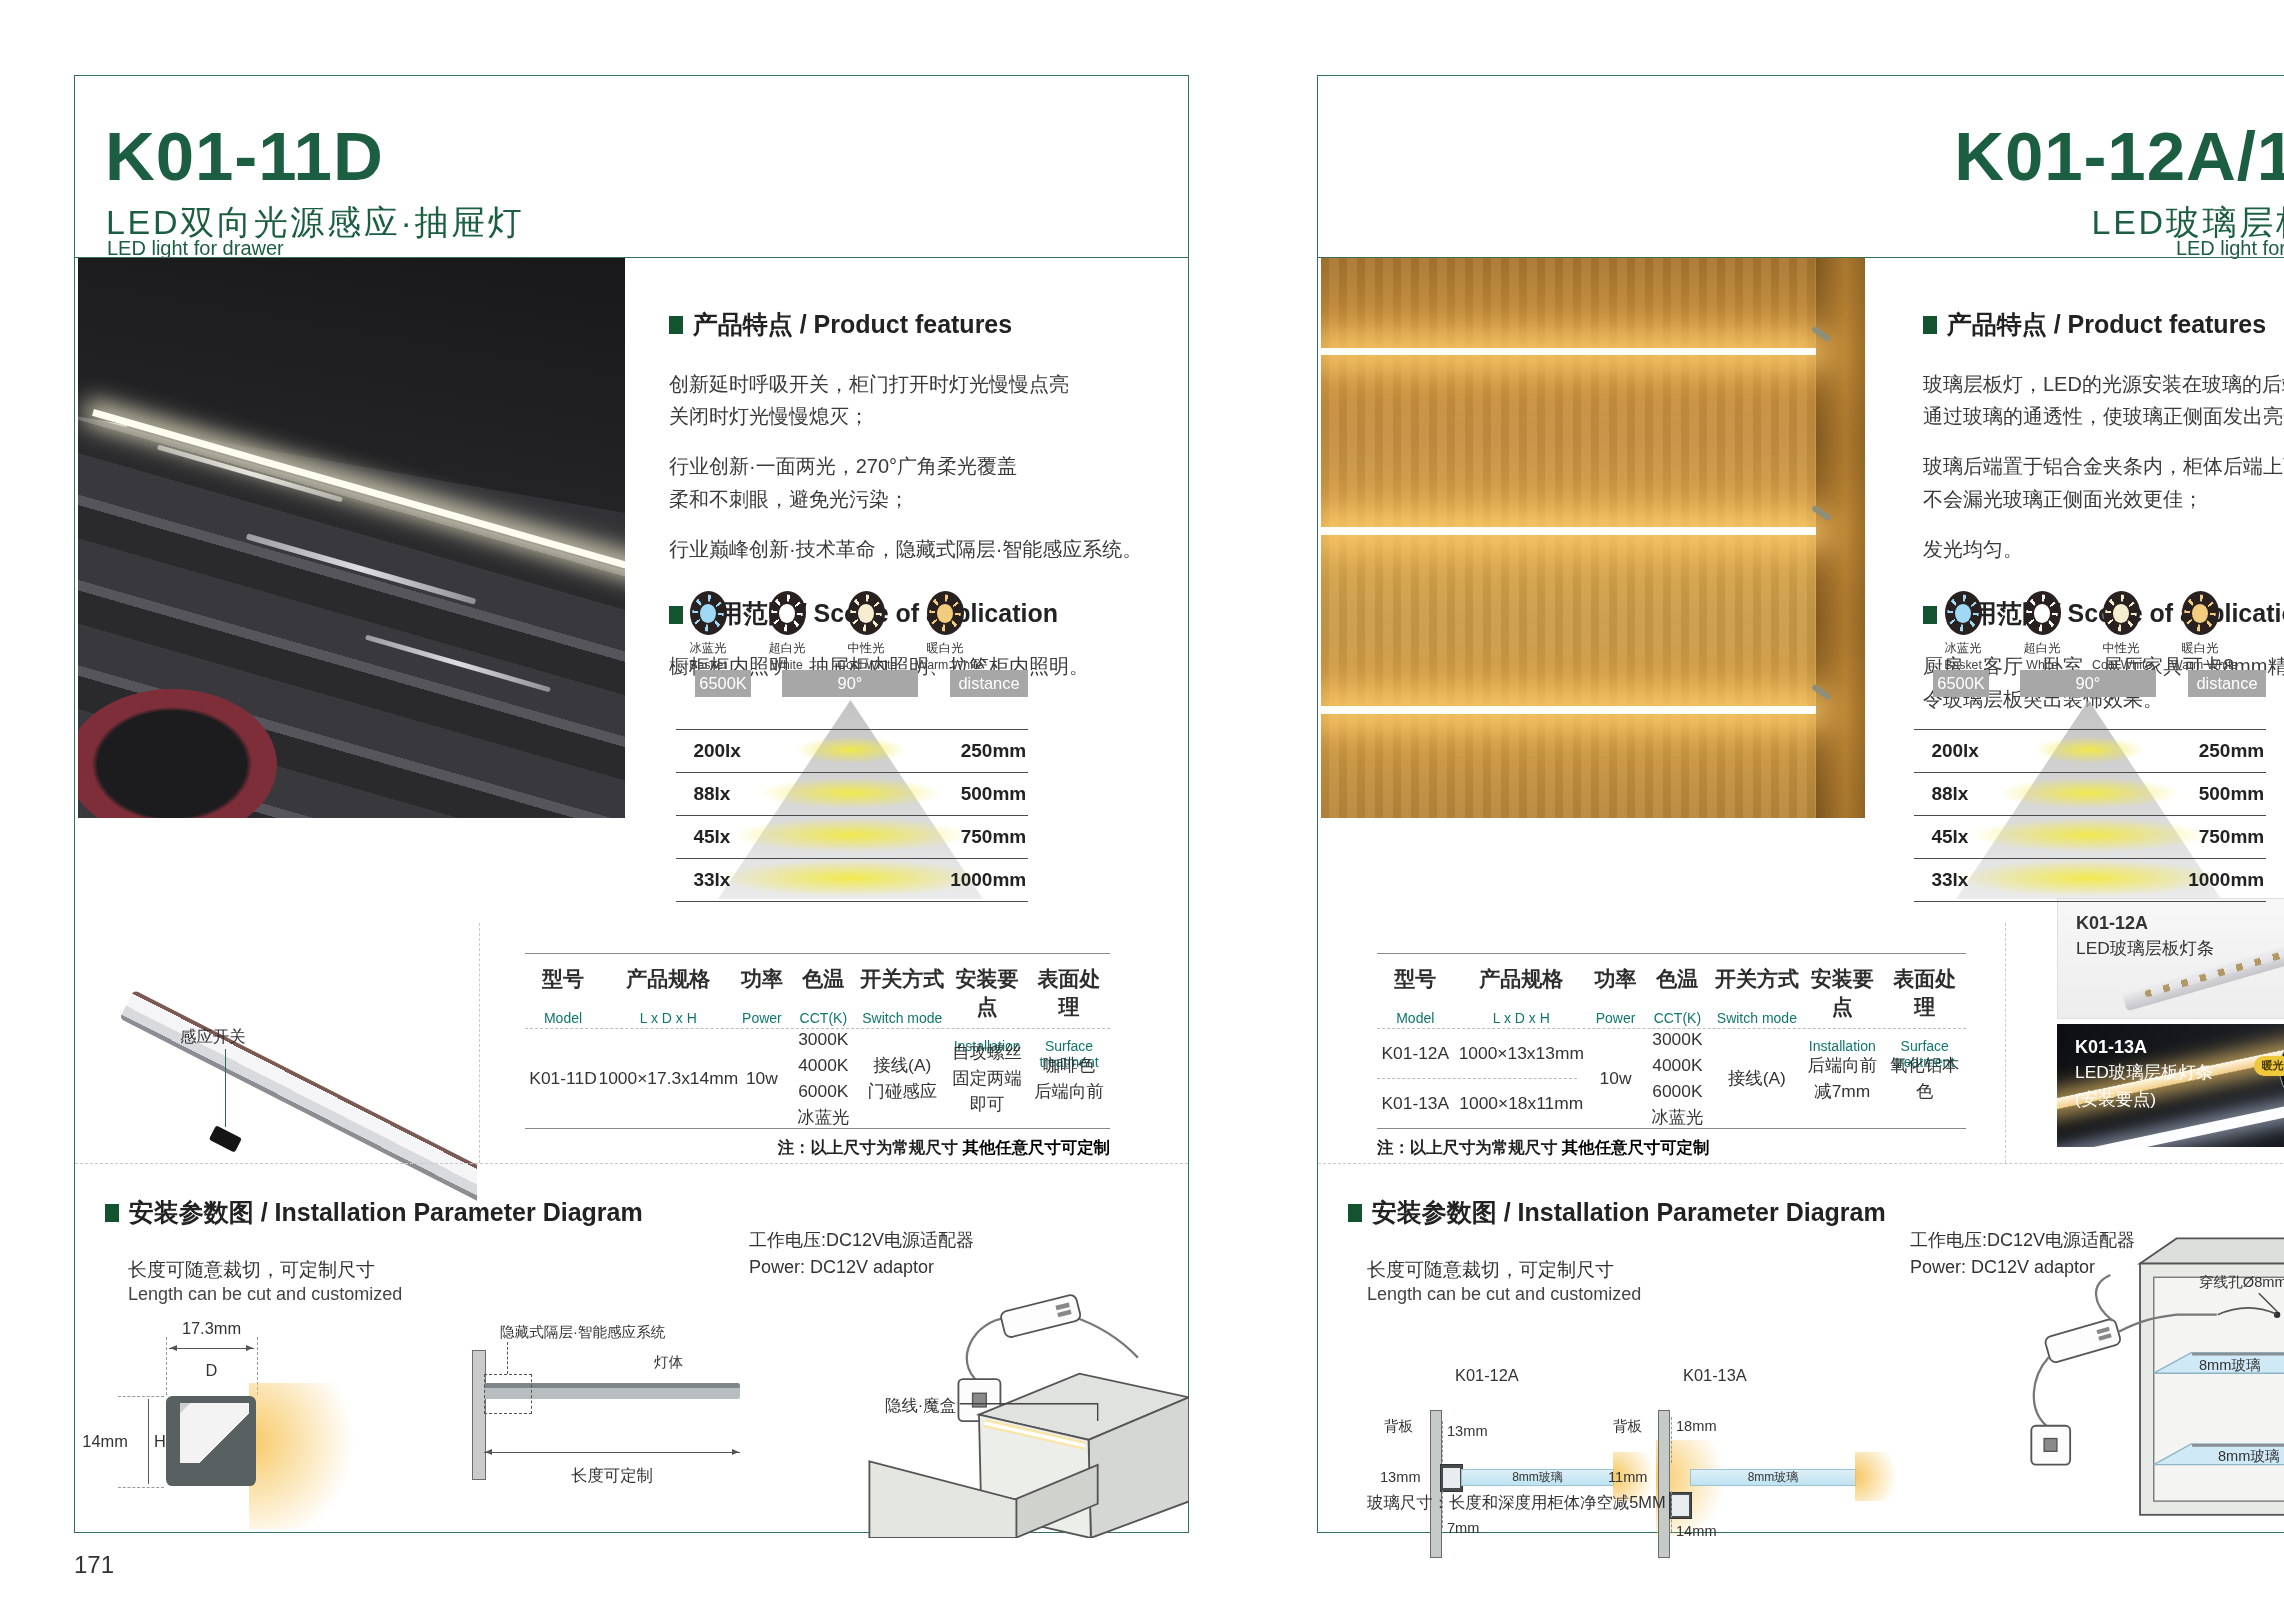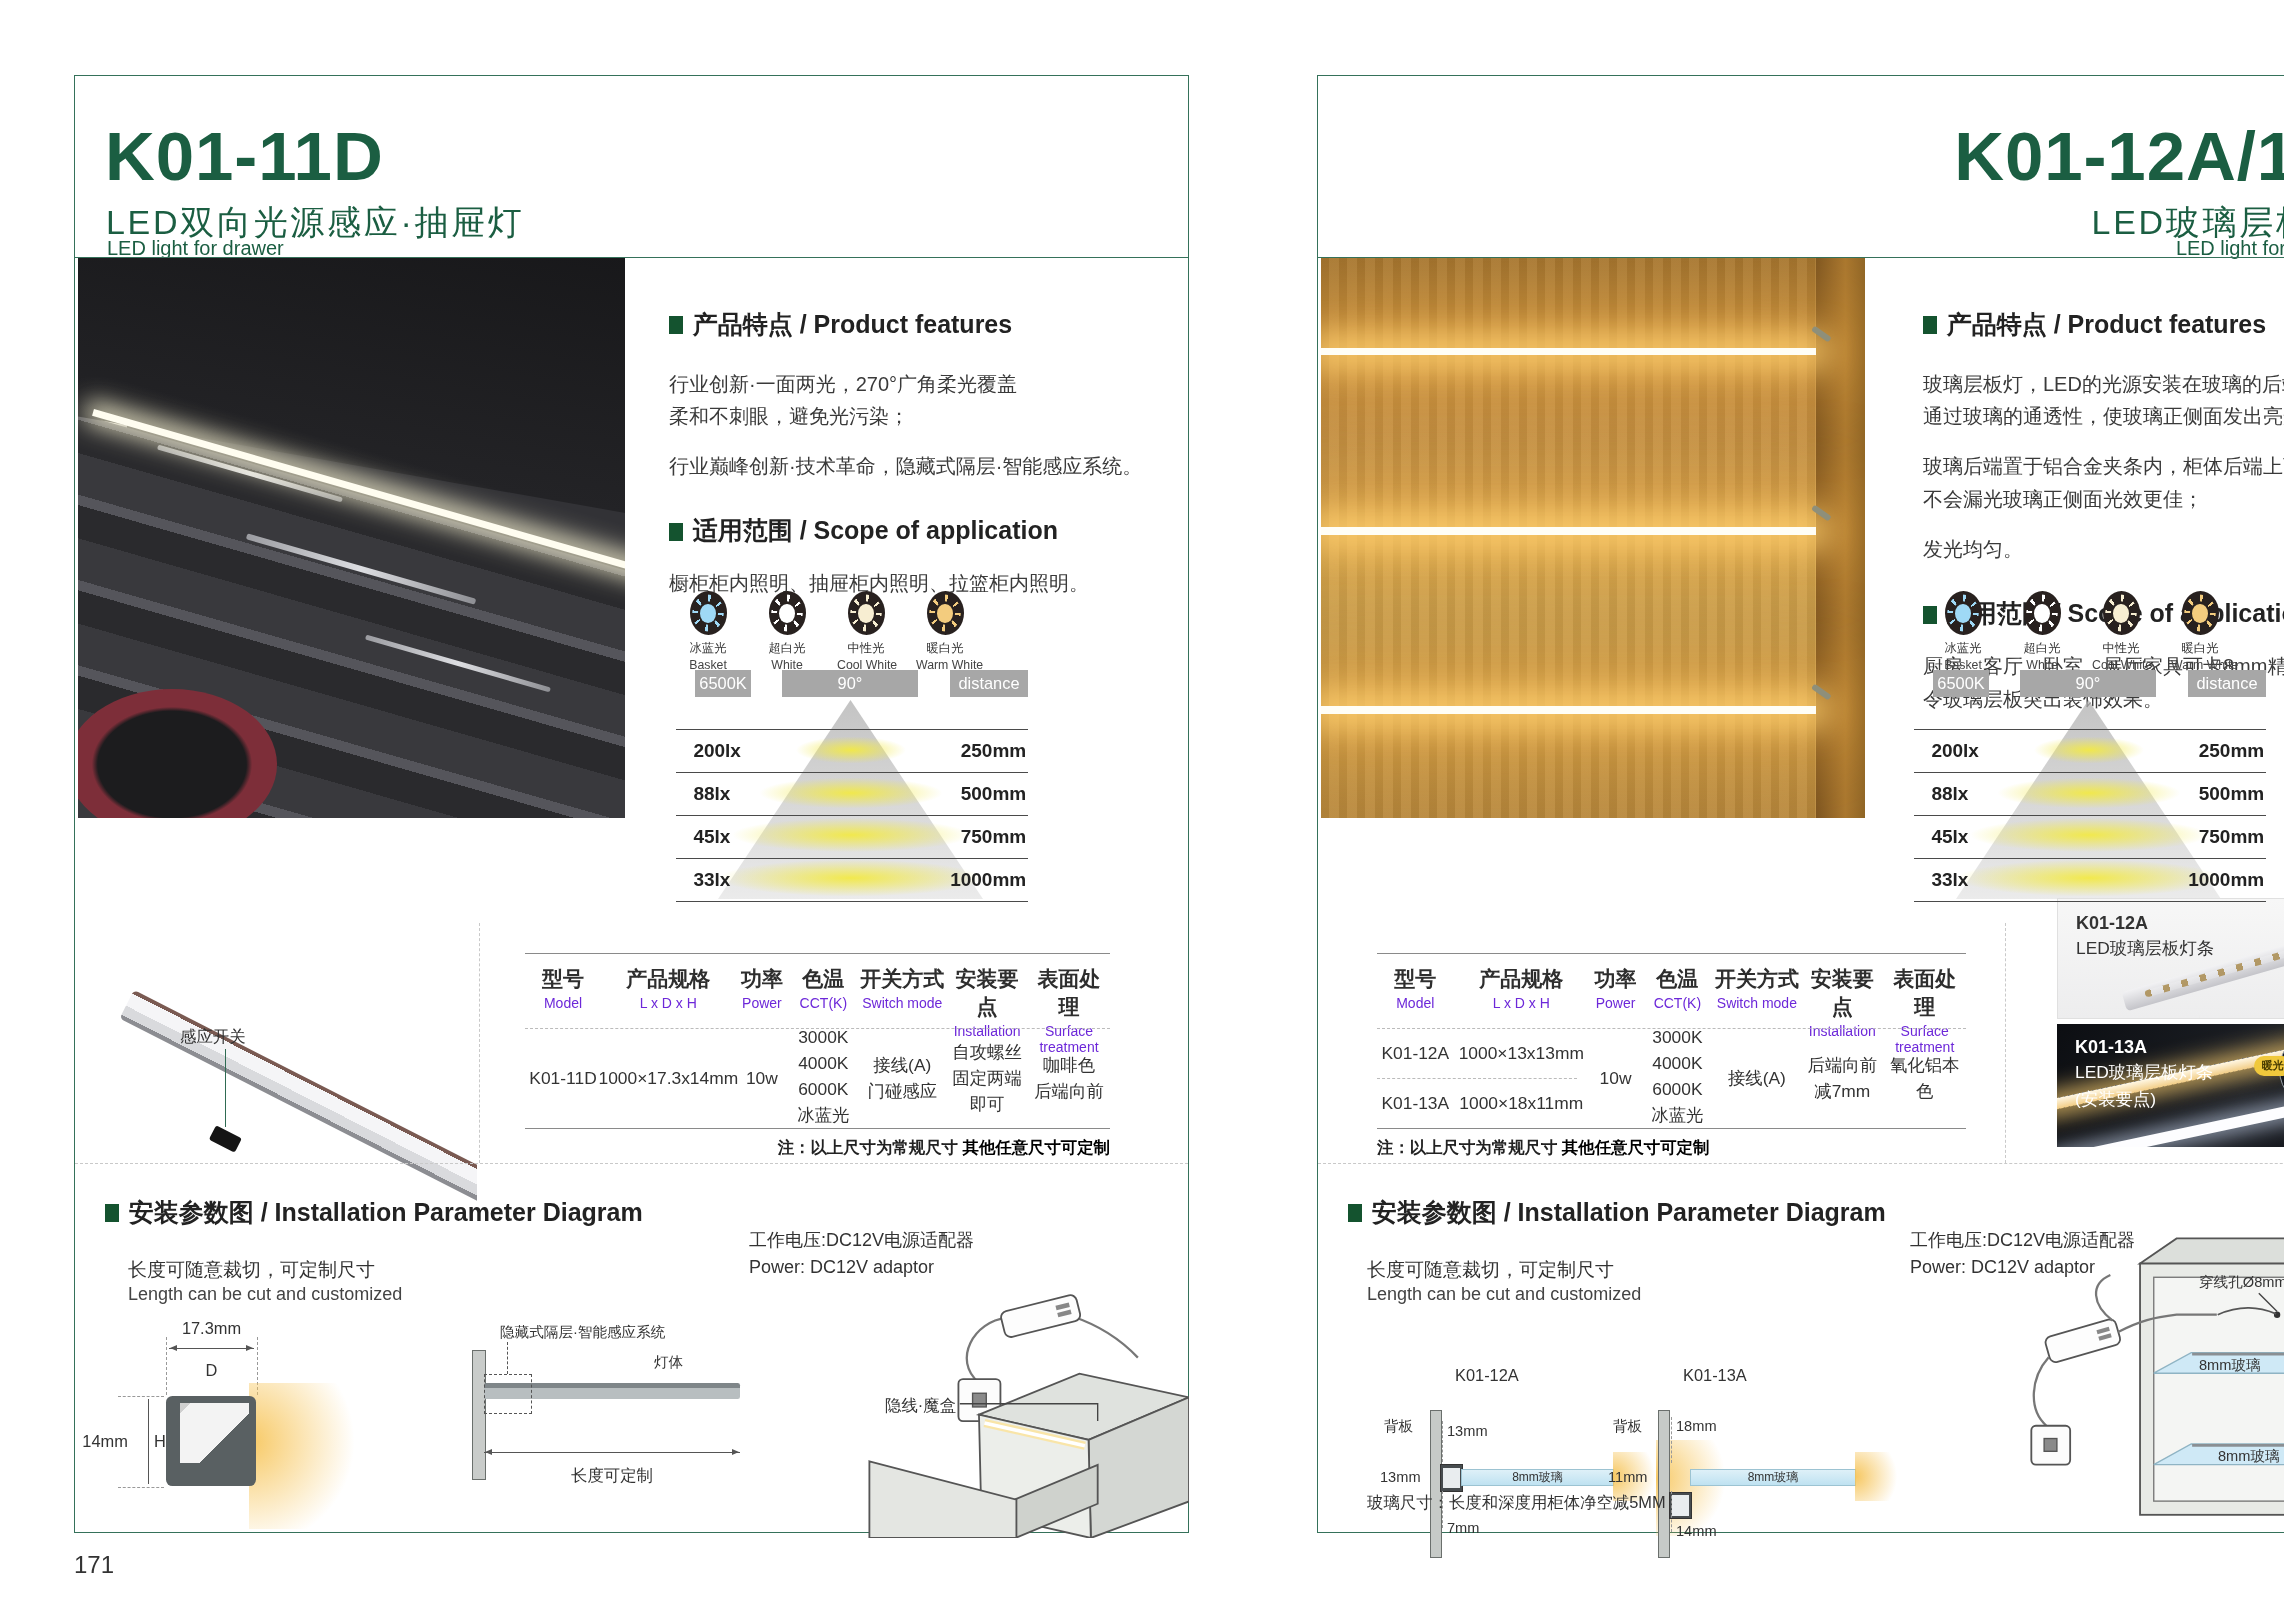--- a/index.html
+++ b/index.html
@@ -39,21 +39,21 @@
         background:radial-gradient(closest-side,rgba(242,233,70,.95),rgba(242,233,70,0))}
   .brows{position:absolute;left:0;right:0;top:59px;z-index:2}
   .brow{height:42px;border-top:0.9px solid #4a4a4a;display:flex;justify-content:space-between;
         align-items:center;padding:0 1.8px 0 17.4px;font-size:19px;font-weight:700;color:#222}
   .brow:last-child{border-bottom:0.9px solid #4a4a4a}
   
   .spec{display:flex;border-top:1.4px solid #8a8a8a;border-bottom:1.4px solid #8a8a8a}
   .spec .col{display:flex;flex-direction:column;text-align:center}
   .colhead{height:63px;padding-top:11px}
   .hz{font-size:21px;font-weight:700;color:#2e2e2e}
-  .he{font-size:14px;color:#6d28d9;margin-top:2px}
+  .he{font-size:14px;color:#0f766e;margin-top:17px}
   .cbody{flex:1;display:flex;align-items:center;justify-content:center}
   .cbody.stack{flex-direction:column;justify-content:space-around}
   .cell{font-size:17.4px;line-height:1.5;color:#333;white-space:pre-line}
   .spec-hline{position:absolute;left:0;right:0;top:74px;border-top:1.4px dashed #bbb}
   .spec-mid{position:absolute;left:0;top:124px;width:34%;border-top:1.4px dashed #bbb}
   .note{font-size:16.4px;font-weight:700;color:#222}
   .note .g{color:#000000}
   .dash-h{border-top:1.4px dashed #c9c9c9}
   .dash-v{border-left:1.4px dashed #c9c9c9}
   .cut-zh{font-size:19px;color:#333}
@@ -137,20 +137,22 @@
       <div class="ph1-ut" style="left:30%;top:55%;width:238px;height:6.4px"></div>
       <div class="ph1-ut" style="left:52%;top:72%;width:192px"></div>
       <div class="ph1-top"></div>
       <div class="ph1-led"></div>
       <div class="ph1-pan"></div>
     </div>
 
     <div class="abs feat" style="left:594px;top:232px;width:521px">
       <div class="sec-h">产品特点 / Product features</div>
       <div style="height:26.5px"></div>
+      <p class="p">创新延时呼吸开关，柜门打开时灯光慢慢点亮
+关闭时灯光慢慢熄灭；</p>
       <p class="p">行业创新·一面两光，270°广角柔光覆盖
 柔和不刺眼，避免光污染；</p>
       <p class="p">行业巅峰创新·技术革命，隐藏式隔层·智能感应系统。</p>
       <div style="height:13.7px"></div>
       <div class="sec-h">适用范围 / Scope of application</div>
       <div style="height:20px"></div>
       <p class="p">橱柜柜内照明、抽屉柜内照明、拉篮柜内照明。</p>
     </div>
 
     <div class="abs cctrow" style="left:604px;top:515px">

